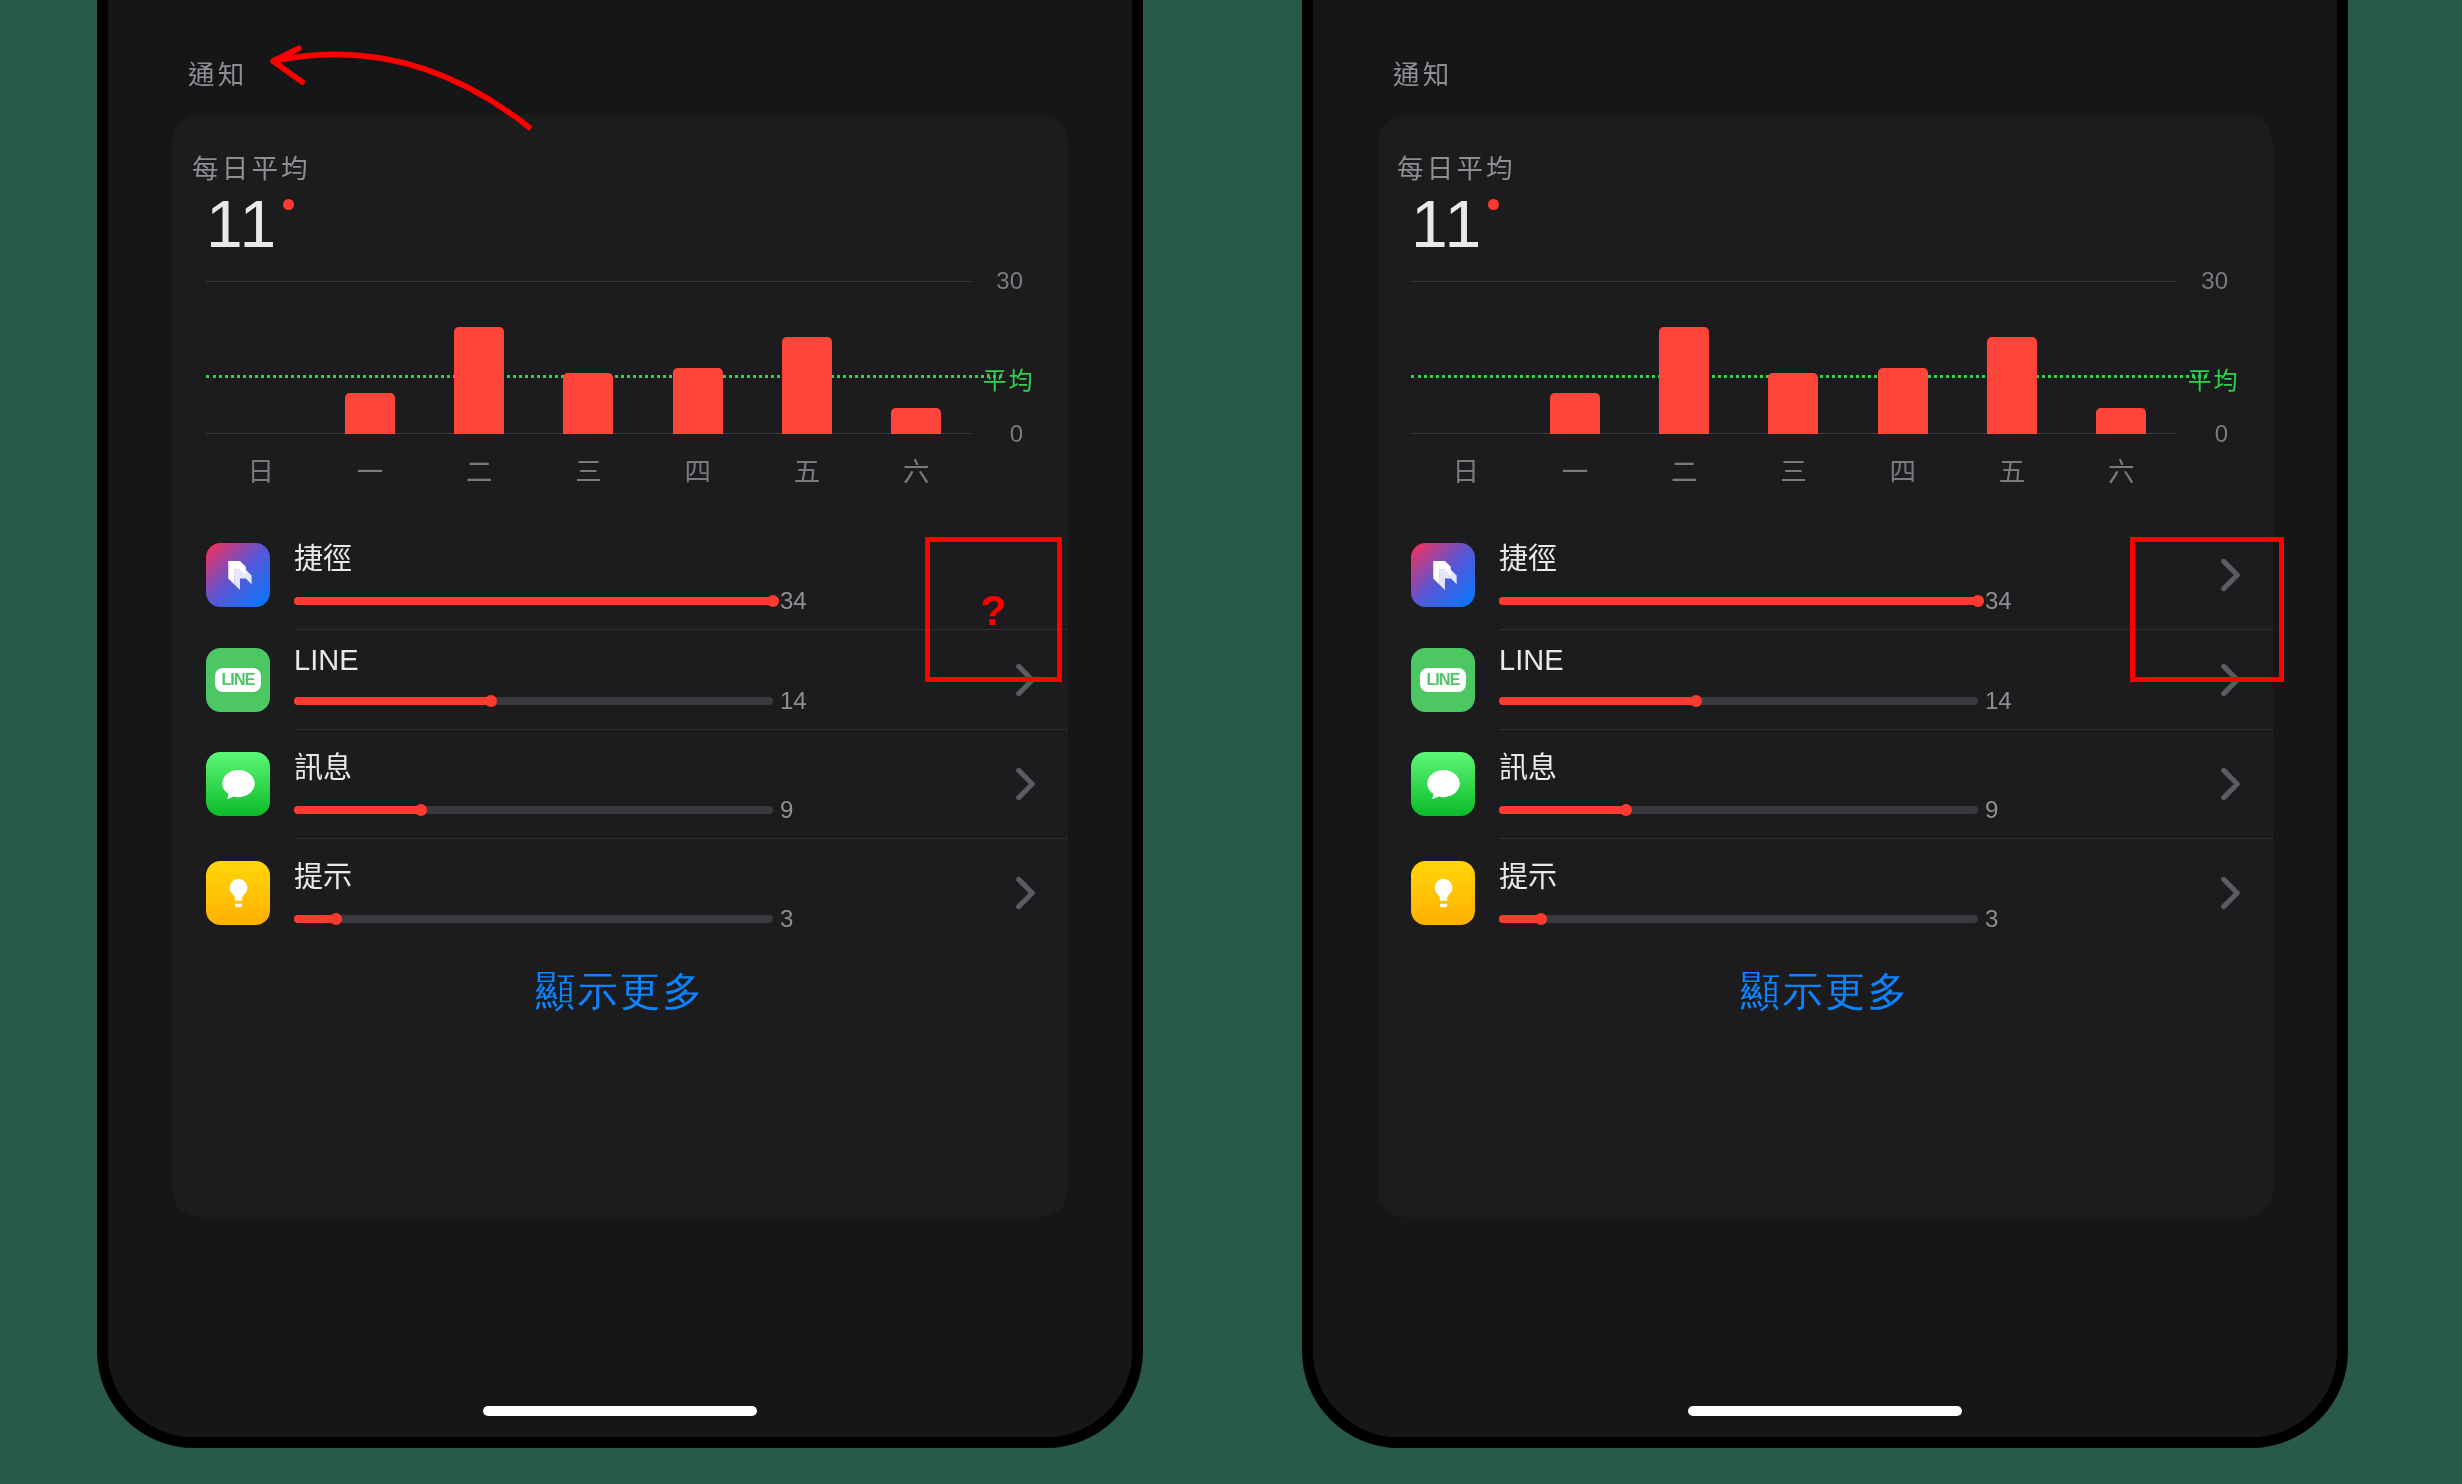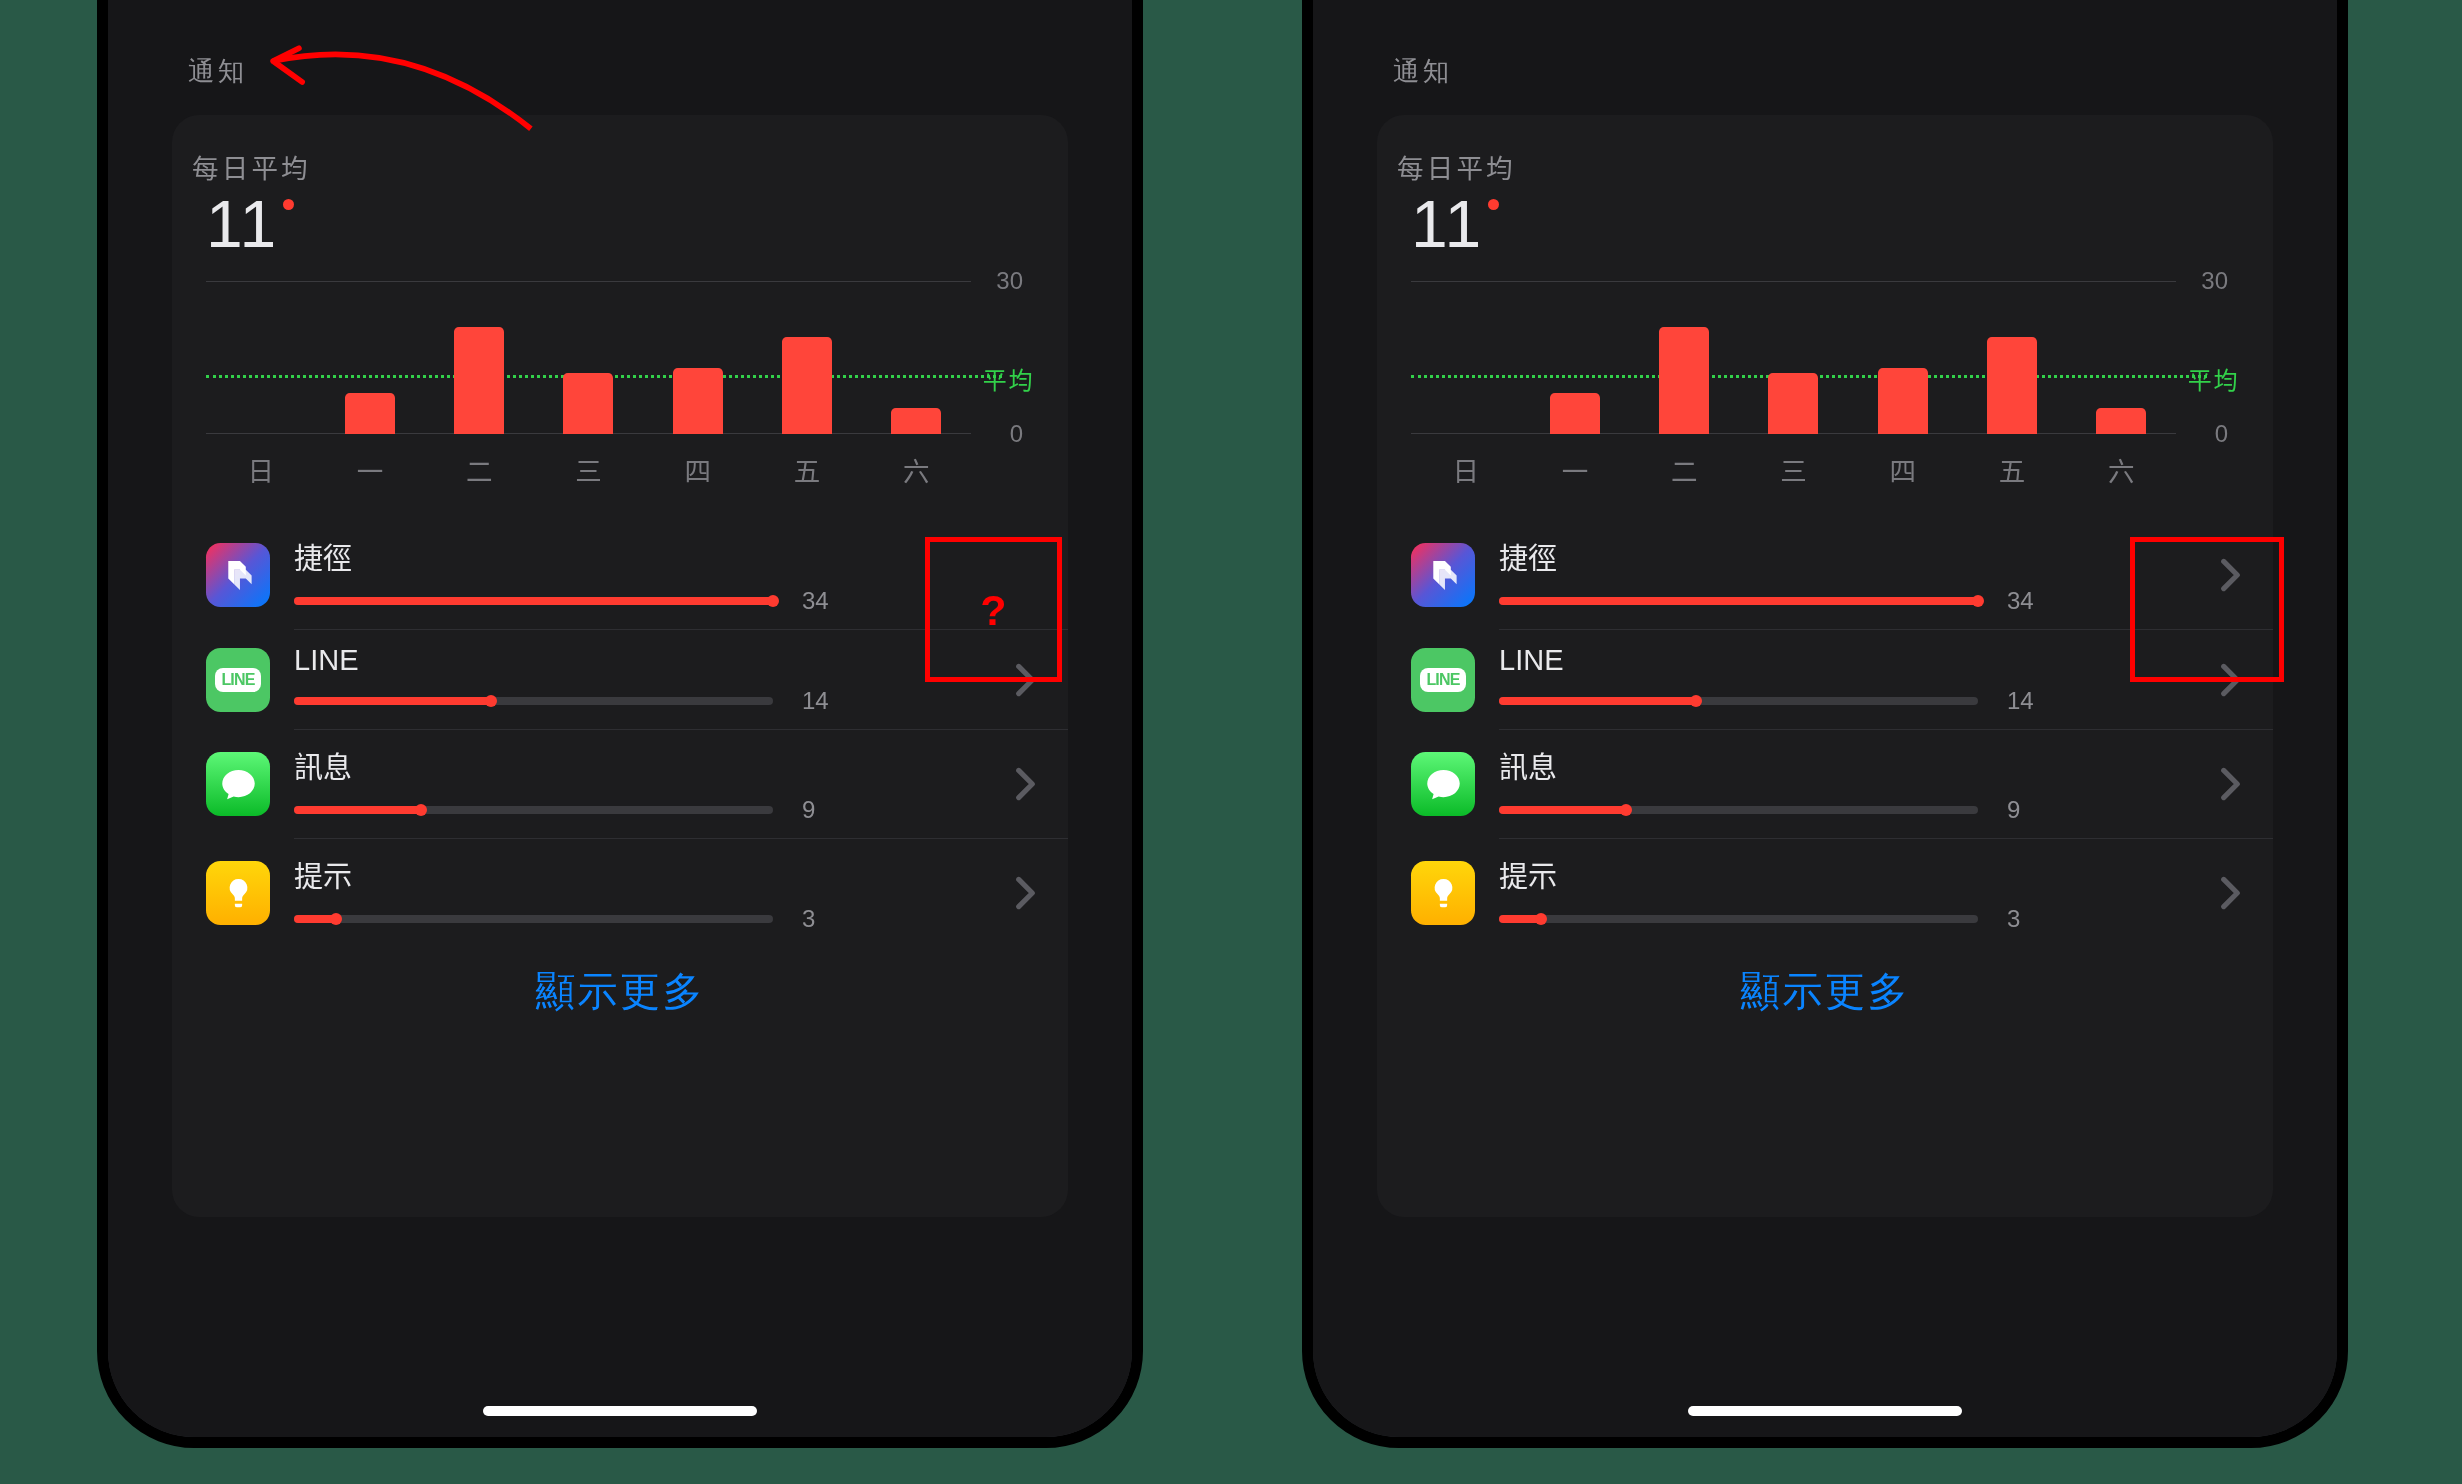--- a/index.html
+++ b/index.html
@@ -55,21 +55,20 @@
   }
 
   .nav-title {
     position: absolute;
     left: 80px;
     top: 187px;
     font-size: 26.5px;
     color: var(--text-secondary);
     letter-spacing: 3.2px;
     font-weight: 400;
-    font-family: Liberation Serif, serif;
   }
 
   
   .card {
     position: absolute;
     left: 64px;
     top: 249px;
     right: 64px;
     height: 1102px;
     background: var(--bg-card);
@@ -236,21 +235,21 @@
   }
   .app-bar-dot {
     position:absolute;
     width:12px; height:12px; border-radius:50%;
     background: var(--accent-red);
     top:50%; transform: translate(-50%, -50%);
   }
   .app-count {
     color: var(--text-secondary);
     font-size: 24px;
-    margin-left: 29px;
+    margin-left: 7px;
   }
 
   .chevron {
     flex: 0 0 auto;
     color: var(--chevron);
   }
   .chevron svg { width: 21px; height: 34px; display:block; }
 
   .app-sep {
     position:absolute;

